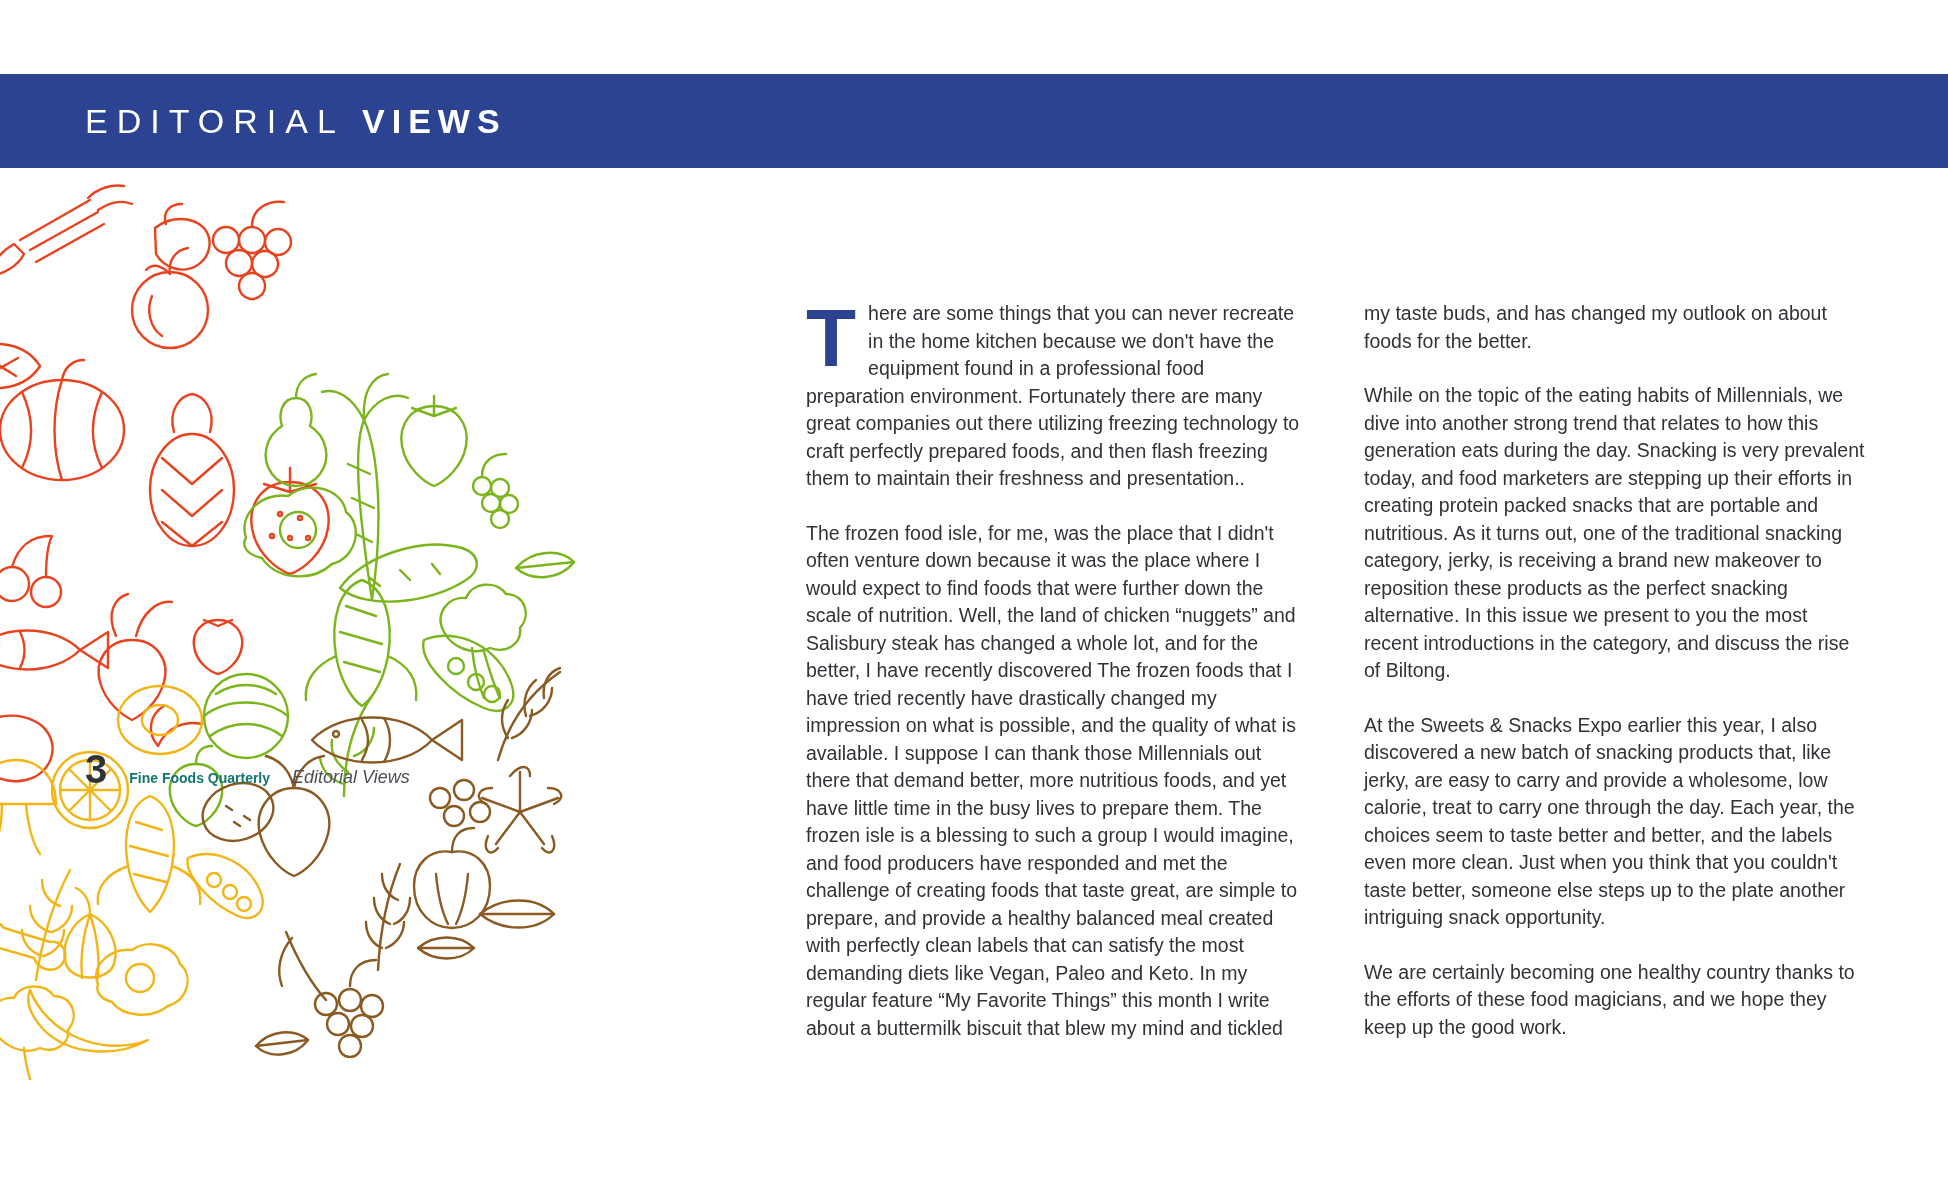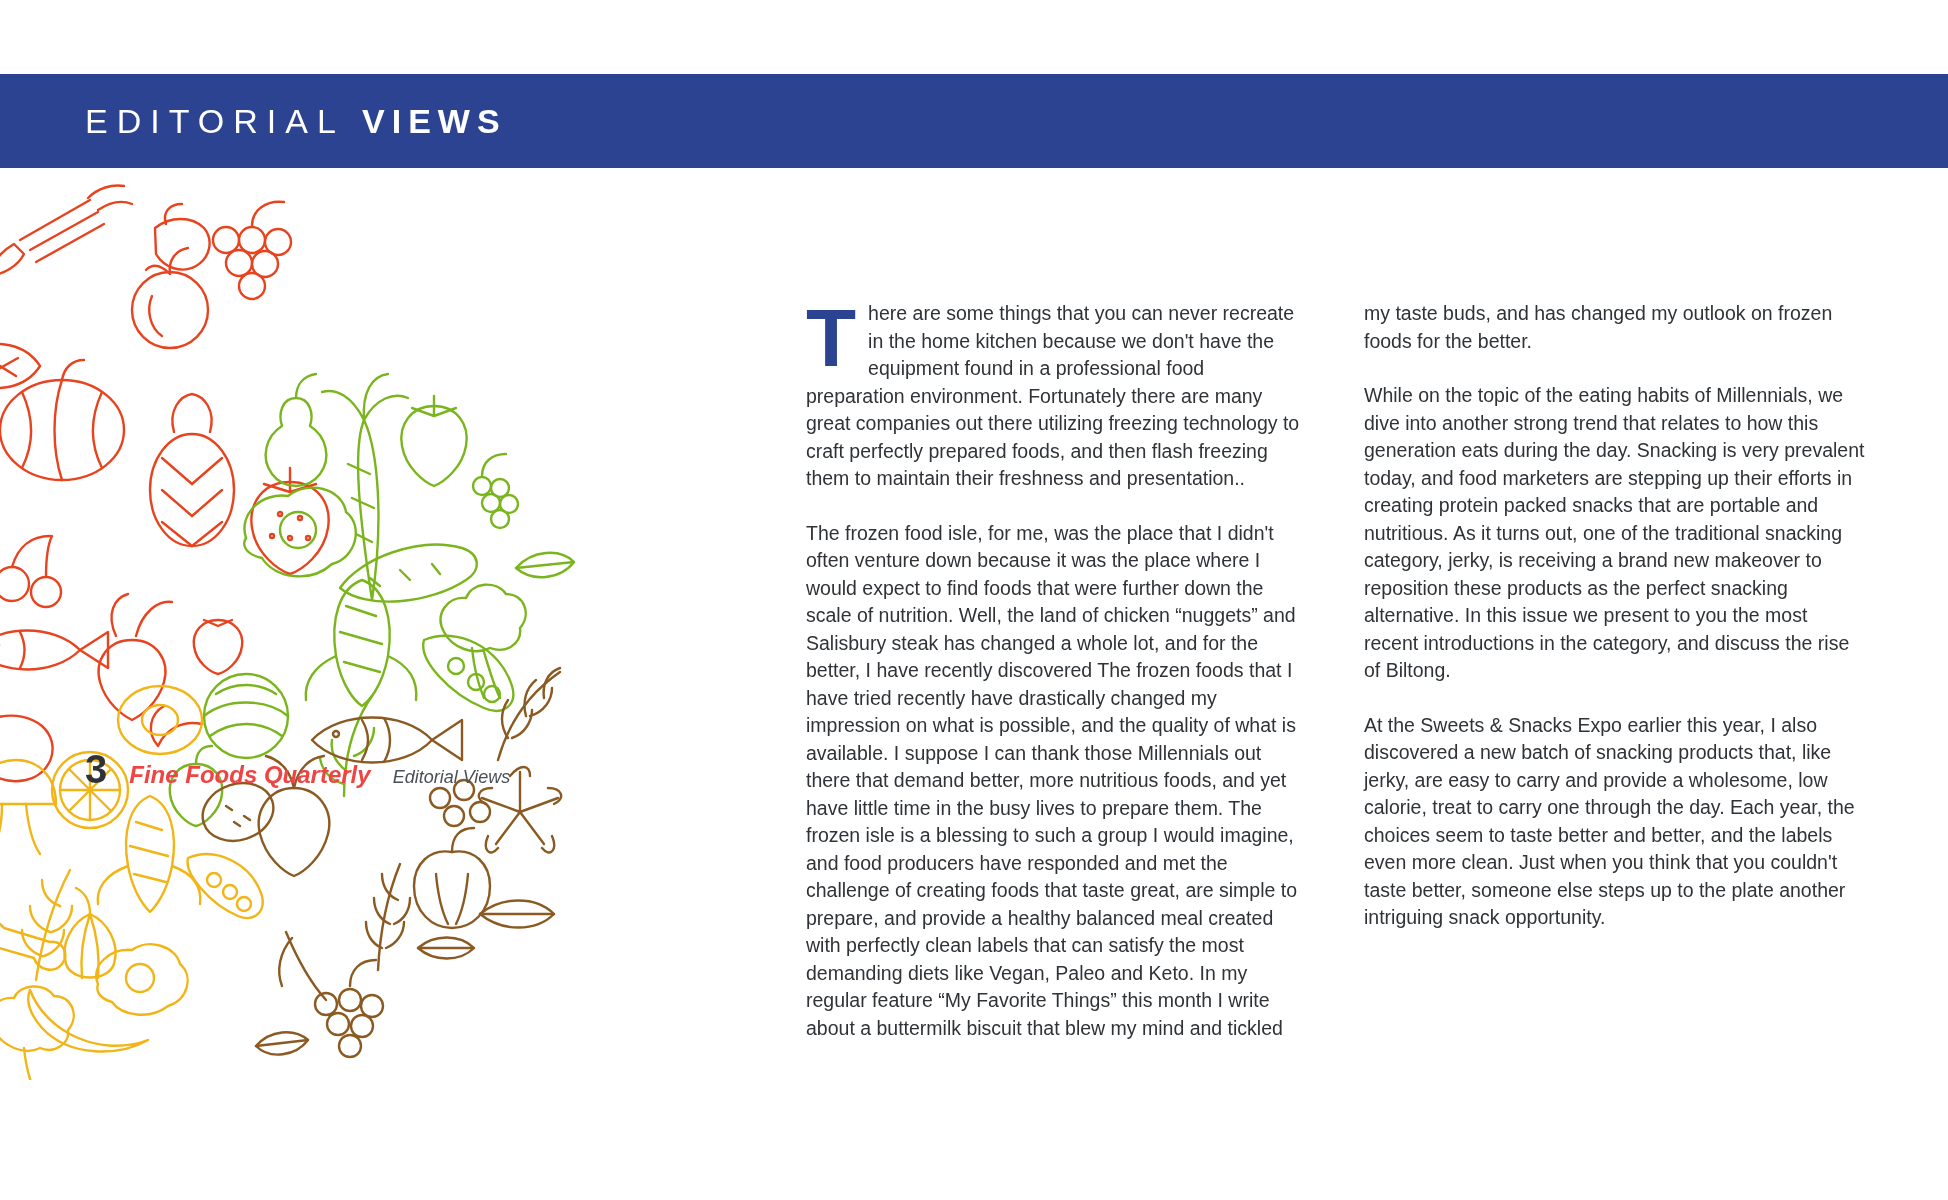--- a/index.html
+++ b/index.html
@@ -103,24 +103,23 @@
     align-items: baseline;
     gap: 22px;
   }
   .folio {
     font-size: 40px;
     font-weight: 700;
     color: #2f3337;
     letter-spacing: 0px;
   }
   .footer-pub {
-    font-size: 24px;
+    font-size: 14px;
     font-weight: 700;
-    color: #ef4444;
-    font-style: italic;
+    color: #0f766e;
   }
   .footer-section {
     font-size: 18px;
     font-style: italic;
     color: #4a4f55;
   }
 </style>
 </head>
 <body>
 
@@ -438,23 +437,24 @@
       </g>
     </svg>
   </div>
 
   <div class="article">
     <div class="col">
       <p class="dropcap-para"><span class="dropcap">T</span><span>here are some things that you can never recreate in the home kitchen because we don't have the equipment found in a professional food preparation environment. Fortunately there are many great companies out there utilizing freezing technology to craft perfectly prepared foods, and then flash freezing them to maintain their freshness and presentation..</span></p>
       <p>The frozen food isle, for me, was the place that I didn't often venture down because it was the place where I would expect to find foods that were further down the scale of nutrition. Well, the land of chicken “nuggets” and Salisbury steak has changed a whole lot, and for the better, I have recently discovered The frozen foods that I have tried recently have drastically changed my impression on what is possible, and the quality of what is available. I suppose I can thank those Millennials out there that demand better, more nutritious foods, and yet have little time in the busy lives to prepare them. The frozen isle is a blessing to such a group I would imagine, and food producers have responded and met the challenge of creating foods that taste great, are simple to prepare, and provide a healthy balanced meal created with perfectly clean labels that can satisfy the most demanding diets like Vegan, Paleo and Keto. In my regular feature “My Favorite Things” this month I write about a buttermilk biscuit that blew my mind and tickled</p>
     </div>
     <div class="col">
-      <p>my taste buds, and has changed my outlook on frozen foods for the better.</p>
+      <p>my taste buds, and has changed my outlook on about foods for the better.</p>
       <p>While on the topic of the eating habits of Millennials, we dive into another strong trend that relates to how this generation eats during the day. Snacking is very prevalent today, and food marketers are stepping up their efforts in creating protein packed snacks that are portable and nutritious. As it turns out, one of the traditional snacking category, jerky, is receiving a brand new makeover to reposition these products as the perfect snacking alternative. In this issue we present to you the most recent introductions in the category, and discuss the rise of Biltong.</p>
       <p>At the Sweets &amp; Snacks Expo earlier this year, I also discovered a new batch of snacking products that, like jerky, are easy to carry and provide a wholesome, low calorie, treat to carry one through the day. Each year, the choices seem to taste better and better, and the labels even more clean. Just when you think that you couldn't taste better, someone else steps up to the plate another intriguing snack opportunity.</p>
+      <p>We are certainly becoming one healthy country thanks to the efforts of these food magicians, and we hope they keep up the good work.</p>
     </div>
   </div>
 
   <div class="footer">
     <span class="folio">3</span>
     <span class="footer-pub">Fine Foods Quarterly</span>
     <span class="footer-section">Editorial Views</span>
   </div>
 
 </div>

